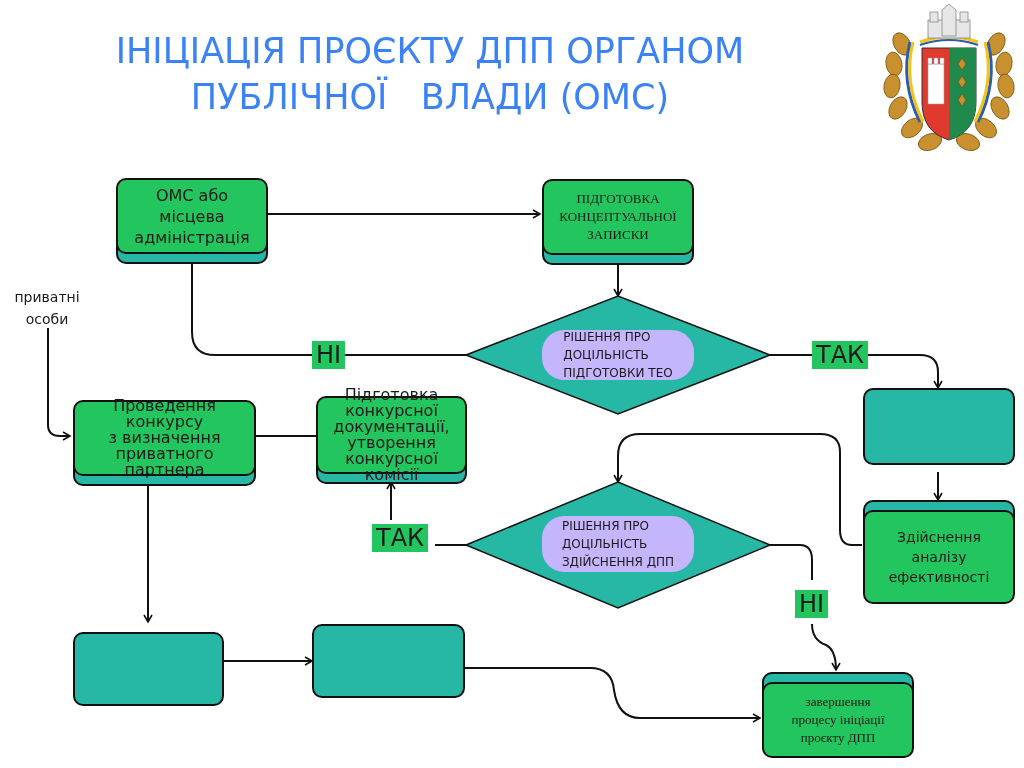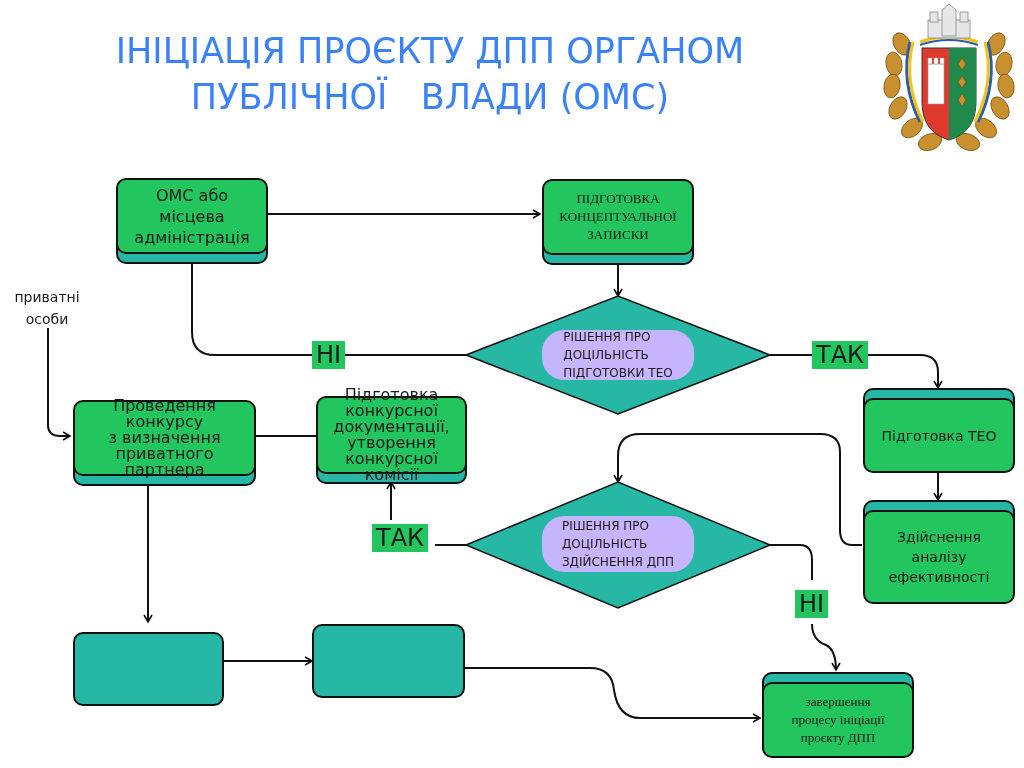--- a/index.html
+++ b/index.html
@@ -128,23 +128,20 @@
 
 <div class="diamond-label" style="left:542px;top:330px;width:152px;height:50px;">РІШЕННЯ ПРО
 ДОЦІЛЬНІСТЬ
 ПІДГОТОВКИ ТЕО</div>
 <div class="diamond-label" style="left:542px;top:516px;width:152px;height:56px;">РІШЕННЯ ПРО
 ДОЦІЛЬНІСТЬ
 ЗДІЙСНЕННЯ ДПП</div>
 
 <div class="box top" style="left:863px;top:388px;width:152px;height:85px;">
   <div class="tab"></div>
-  <div class="face t14">
-      <span>Підготовка ТЕО</span>
-    </div>
 </div>
 
 <div class="box top" style="left:863px;top:500px;width:152px;height:104px;">
   <div class="tab"></div>
   <div class="face t14">
       <span>Здійснення
 аналізу
 ефективності</span>
     </div>
 </div>

